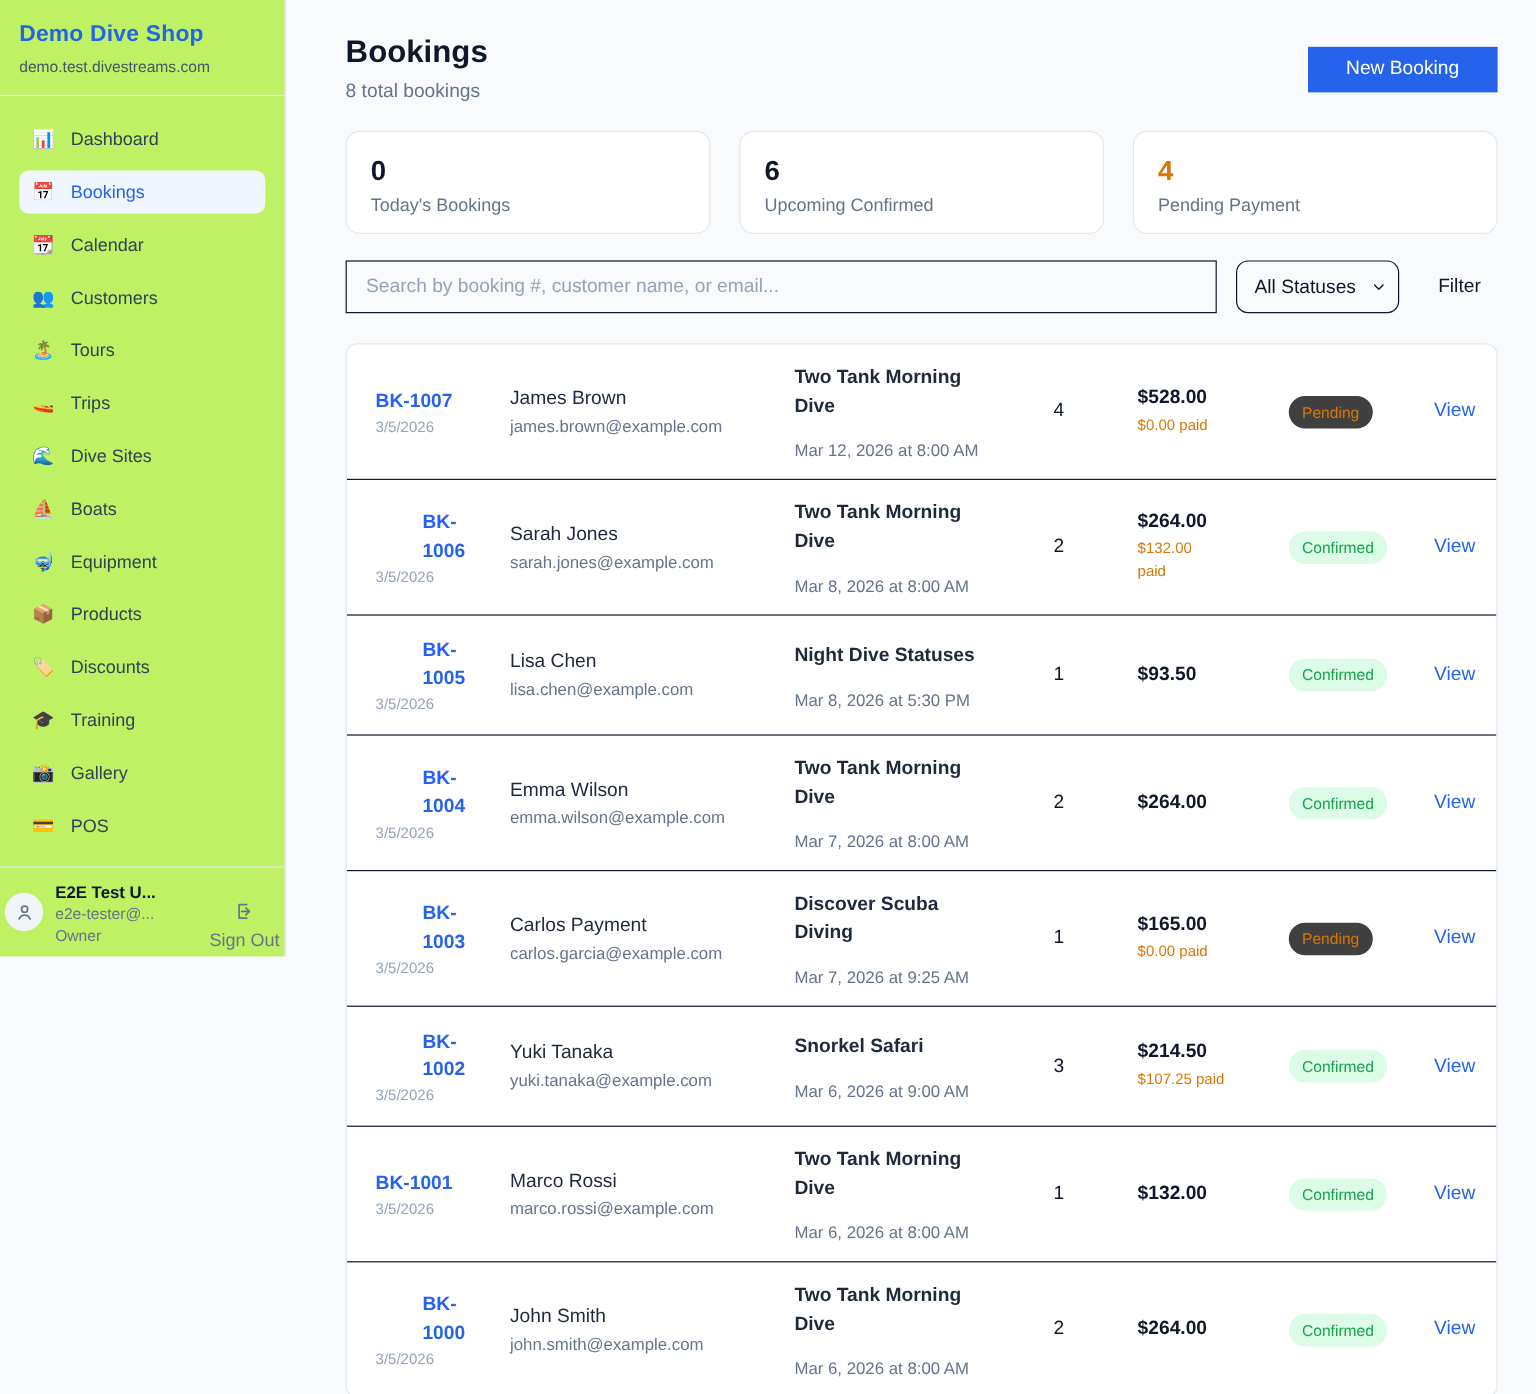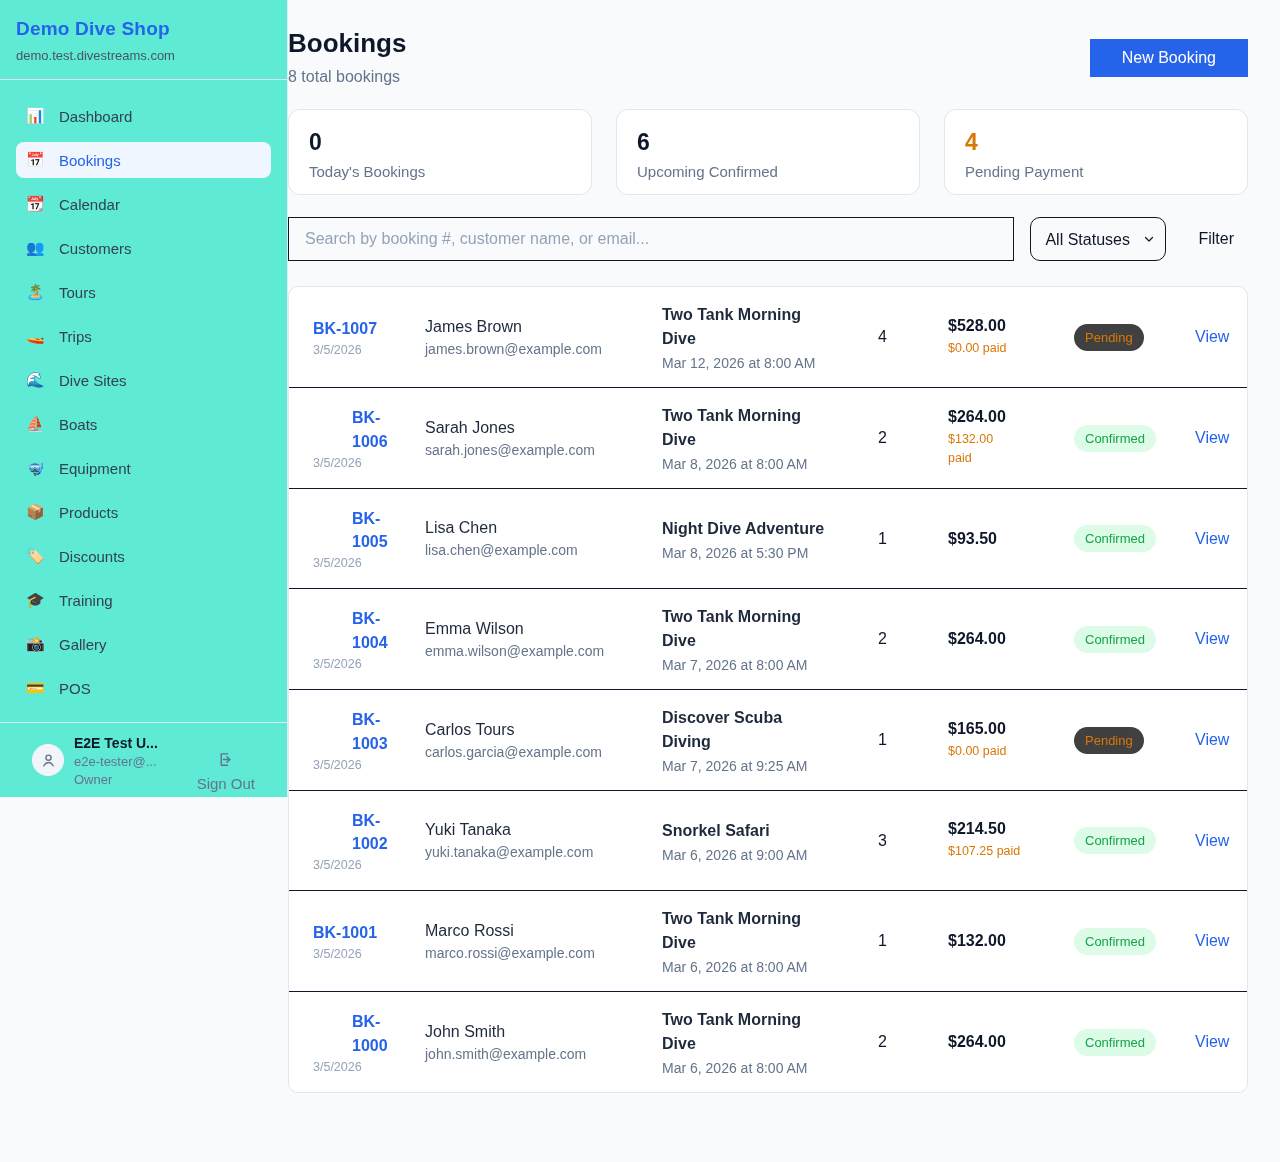--- a/index.html
+++ b/index.html
@@ -7,38 +7,38 @@
   body {
     background:#f8fafc;
     font-family:"Liberation Sans", sans-serif;
     color:#0f172a;
     position:relative;
     overflow:hidden;
   }
 
   
   .sidebar {
-    position:absolute; left:0; top:0; width:288px; height:797px;
-    background:#5eead4; border-right:1px solid #e2e8f0;
+    position:absolute; left:0; top:0; width:238px; height:797px;
+    background:#bef264; border-right:1px solid #e2e8f0;
     display:flex; flex-direction:column;
   }
   .sidebar-header { padding:18px 16px 16px; border-bottom:1px solid #e2e8f0; }
   .shop-name { color:#2563eb; font-size:19px; font-weight:bold; letter-spacing:.2px; }
   .shop-domain { margin-top:8px; font-size:13px; color:#475569; }
   .nav { padding:18px 16px 8px; }
   .nav-item {
     display:flex; align-items:center; gap:13px;
     height:36px; padding:0 10px; margin-bottom:8px;
     border-radius:8px; font-size:15px; color:#334155; cursor:pointer;
   }
   .nav-item.active { background:#eff6ff; color:#2563eb; }
   .nav-icon { width:20px; font-size:15px; text-align:center; }
   .sidebar-footer {
     margin-top:auto; border-top:1px solid #e2e8f0;
-    padding:12px 32px; display:flex; align-items:flex-start;
+    padding:12px 4px; display:flex; align-items:flex-start;
   }
   .avatar {
     width:32px; height:32px; border-radius:50%; background:#f1f5f9;
     display:flex; align-items:center; justify-content:center; flex:0 0 32px; margin-top:9px;
   }
   .user-info { margin-left:10px; width:104px; }
   .user-name { font-size:14px; font-weight:bold; color:#0f172a; white-space:nowrap; }
   .user-email, .user-role { font-size:13px; color:#64748b; margin-top:3px; white-space:nowrap; }
   .signout {
     margin-left:auto; margin-top:16px; display:flex; align-items:center; gap:7px;
@@ -101,21 +101,21 @@
   .brow { min-height:100px; padding-top:16px; padding-bottom:16px; }
   .brow + .brow { border-top:1px solid #0f172a; }
 
   .bk-id { color:#2563eb; font-weight:600; font-size:16px; line-height:1.45; }
   .bk-id.nowrap { white-space:nowrap; }
   .bk-id.wrap { width:46px;margin-left:39px; }
   .bk-date { margin-top:3px; font-size:12.5px; color:#94a3b8; }
   .cust-name { font-size:16px; color:#1e293b; }
   .cust-email { margin-top:5px; font-size:14px; color:#64748b; }
   .trip-name { font-size:16px; font-weight:600; color:#1e293b; line-height:1.5; max-width:172px; }
-  .trip-time { margin-top:4px; font-size:14px; color:#64748b; }
+  .trip-time { margin-top:16px; font-size:14px; color:#64748b; }
   .pax-val { font-size:16px; color:#0f172a; }
   .total-val { font-size:16px; font-weight:bold; color:#0f172a; }
   .paid-val { margin-top:4px; font-size:12.5px; font-weight:500; color:#d97706; line-height:1.5; }
   .paid-val.wrap { width:64px; }
   .badge {
     display:inline-block; padding:6px 11px; border-radius:999px; font-size:13px; font-weight:500;
   }
   .badge.pending { background:#404040; color:#d97706; }
   .badge.confirmed { background:#dcfce7; color:#16a34a; }
   .view-link { color:#2563eb; font-size:16px; font-weight:500; text-decoration:none; cursor:pointer; }
@@ -296,21 +296,21 @@
         <div class="trow brow">
           <div>
             <div class="bk-id wrap">BK-1005</div>
             <div class="bk-date">3/5/2026</div>
           </div>
           <div>
             <div class="cust-name">Lisa Chen</div>
             <div class="cust-email">lisa.chen@example.com</div>
           </div>
           <div>
-            <div class="trip-name">Night Dive Adventure</div>
+            <div class="trip-name">Night Dive Statuses</div>
             <div class="trip-time">Mar 8, 2026 at 5:30 PM</div>
           </div>
           <div class="pax-val">1</div>
           <div>
             <div class="total-val">$93.50</div>
           </div>
           <div><div class="badge confirmed">Confirmed</div></div>
           <div>
             <div class="view-link">View</div>
           </div>
@@ -336,21 +336,21 @@
           <div>
             <div class="view-link">View</div>
           </div>
         </div>
         <div class="trow brow">
           <div>
             <div class="bk-id wrap">BK-1003</div>
             <div class="bk-date">3/5/2026</div>
           </div>
           <div>
-            <div class="cust-name">Carlos Tours</div>
+            <div class="cust-name">Carlos Payment</div>
             <div class="cust-email">carlos.garcia@example.com</div>
           </div>
           <div>
             <div class="trip-name">Discover Scuba Diving</div>
             <div class="trip-time">Mar 7, 2026 at 9:25 AM</div>
           </div>
           <div class="pax-val">1</div>
           <div>
             <div class="total-val">$165.00</div>
             <div class="paid-val">$0.00 paid</div>

